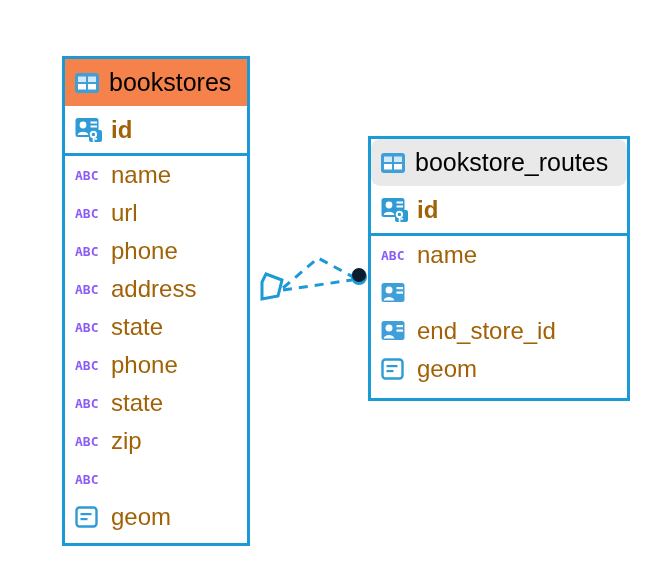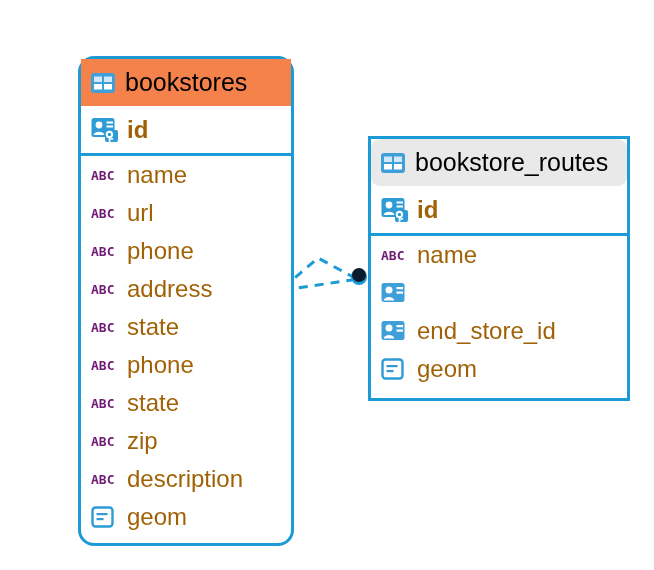--- a/index.html
+++ b/index.html
@@ -53,21 +53,21 @@
   }
   .field-label.bold{font-weight:bold;}
 
   
   .icon{flex:0 0 auto;display:block;}
   .icon svg{display:block;}
 
   .abc-icon{
     font-family:"DejaVu Sans Mono", monospace;
     font-size:13px;font-weight:bold;
-    color:#701a75;
+    color:#8b5cf6;
     letter-spacing:0px;
     line-height:1;
     width:28px;
     flex:0 0 auto;
   }
 
   
   #rel-layer{position:absolute;left:0;top:0;width:654px;height:570px;pointer-events:none;}
 </style>
 </head>
@@ -80,21 +80,21 @@
     <path d="M 283 288 L 318 258 L 355 278" fill="none" stroke="#1b9ad6" stroke-width="3" stroke-dasharray="9 7" stroke-linecap="butt"></path>
 
     <path d="M 283 290 L 352 280" fill="none" stroke="#1b9ad6" stroke-width="3" stroke-dasharray="9 7" stroke-linecap="butt"></path>
 
     <path d="M 266 274 L 282 280 L 278 296 L 262 299 L 262 282 Z" fill="#ffffff" stroke="#1b9ad6" stroke-width="3" stroke-linejoin="miter"></path>
 
     <circle cx="359" cy="277" r="8" fill="#1b9ad6"></circle>
     <circle cx="359" cy="275" r="7" fill="#0b1c2e"></circle>
   </svg>
 
-  <div class="entity" id="entity-bookstores" style="left:78px;top:56px;width:216px;height:490px;border-radius:16px;">
+  <div class="entity" id="entity-bookstores" style="left:62px;top:56px;width:188px;height:490px;">
 
     <div class="entity-header accent">
       <span class="icon">
         <svg width="26" height="22" viewBox="0 0 26 22">
           <rect x="1" y="1" width="24" height="20" rx="3" ry="3" fill="#3f9fd8"></rect>
           <rect x="4" y="4.5" width="8" height="5.5" fill="#d4e9f7"></rect>
           <rect x="14" y="4.5" width="8" height="5.5" fill="#d4e9f7"></rect>
           <rect x="4" y="12" width="8" height="5.5" fill="#ffffff"></rect>
           <rect x="14" y="12" width="8" height="5.5" fill="#ffffff"></rect>
         </svg>
@@ -158,21 +158,20 @@
         <span class="field-label">state</span>
       </div>
 
       <div class="field-row">
         <span class="abc-icon">ABC</span>
         <span class="field-label">zip</span>
       </div>
 
       <div class="field-row">
         <span class="abc-icon">ABC</span>
-        <span class="field-label">description</span>
       </div>
 
       <div class="field-row">
         <span class="icon" style="width:28px">
           <svg width="24" height="24" viewBox="0 0 24 24">
             <rect x="1.5" y="2.5" width="20" height="19" rx="3" ry="3" fill="#ffffff" stroke="#2e9bd6" stroke-width="2.4"></rect>
             <rect x="5.5" y="8" width="11" height="2.2" fill="#2e9bd6"></rect>
             <rect x="5.5" y="13" width="7" height="2.2" fill="#2e9bd6"></rect>
           </svg>
         </span>

